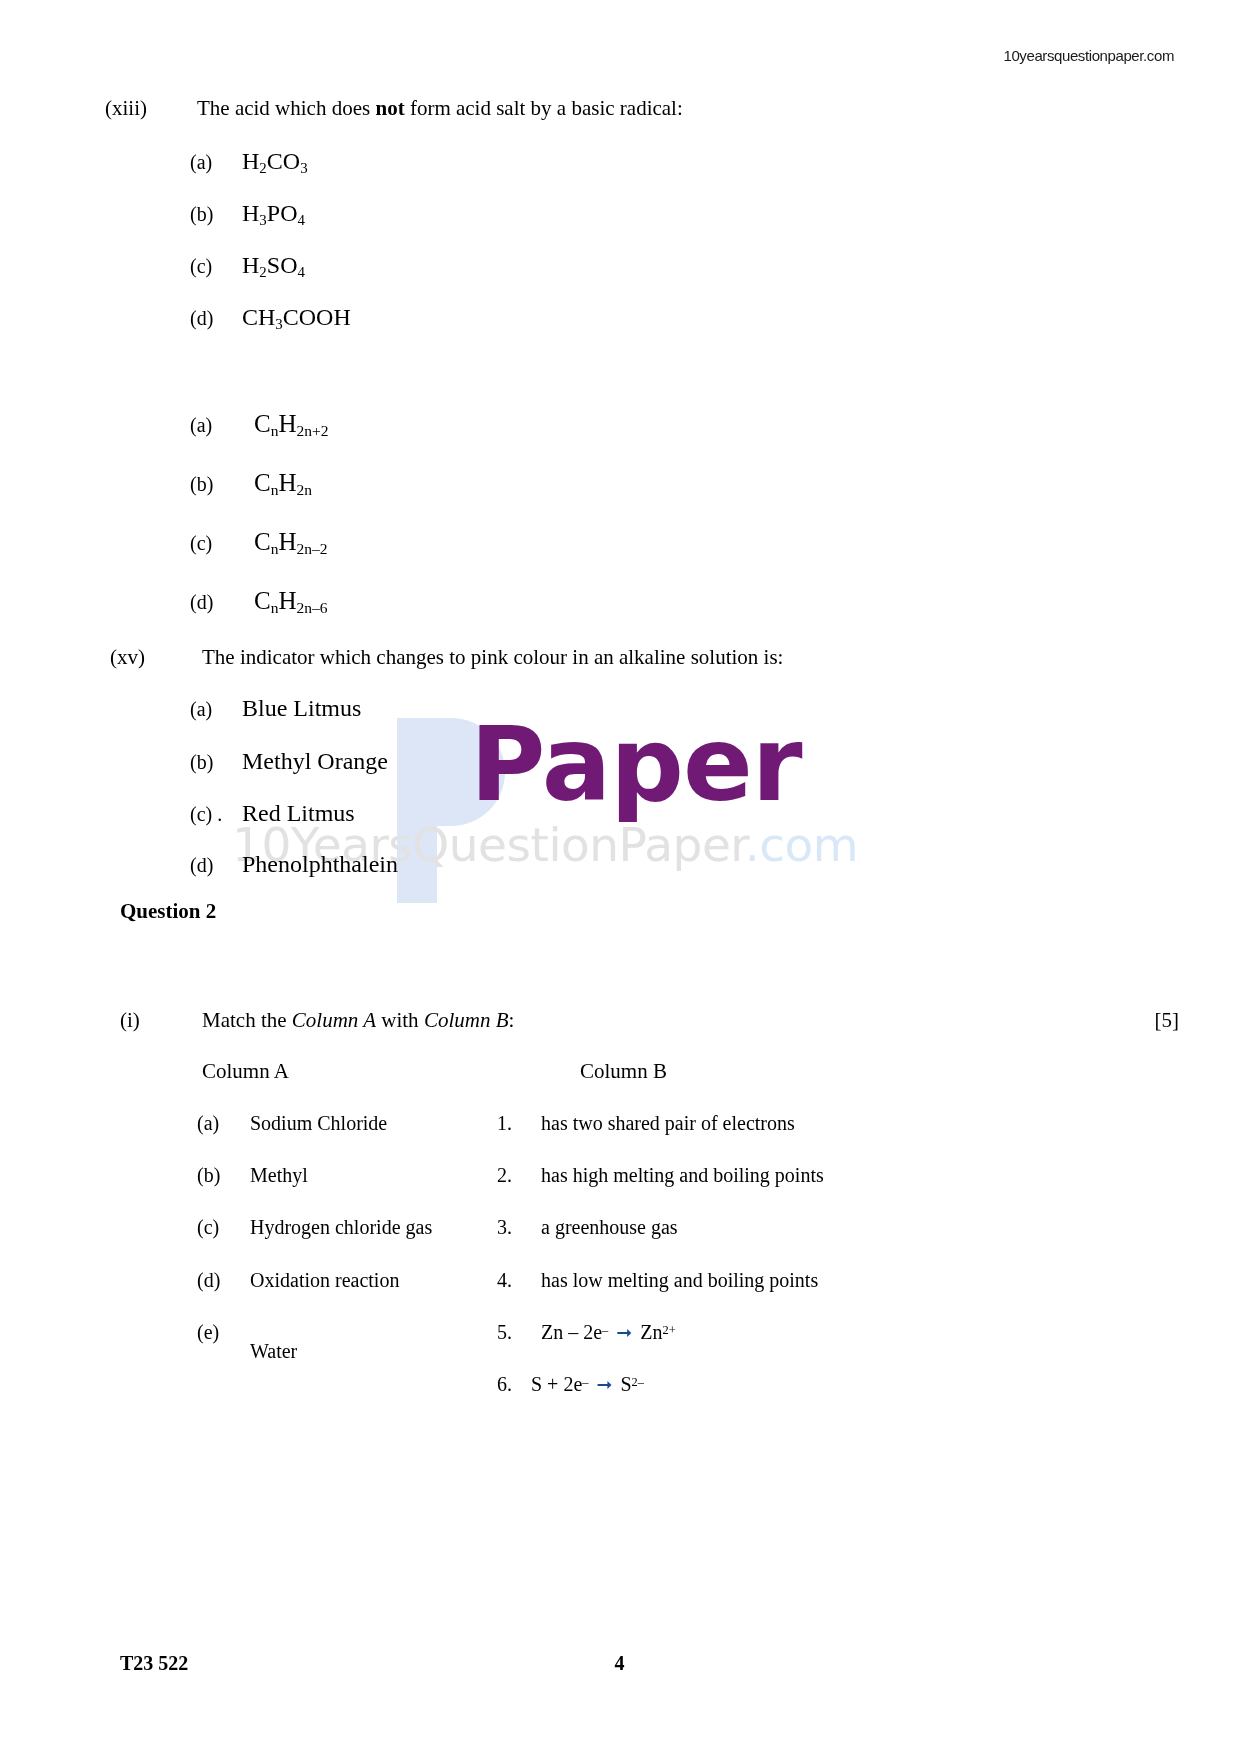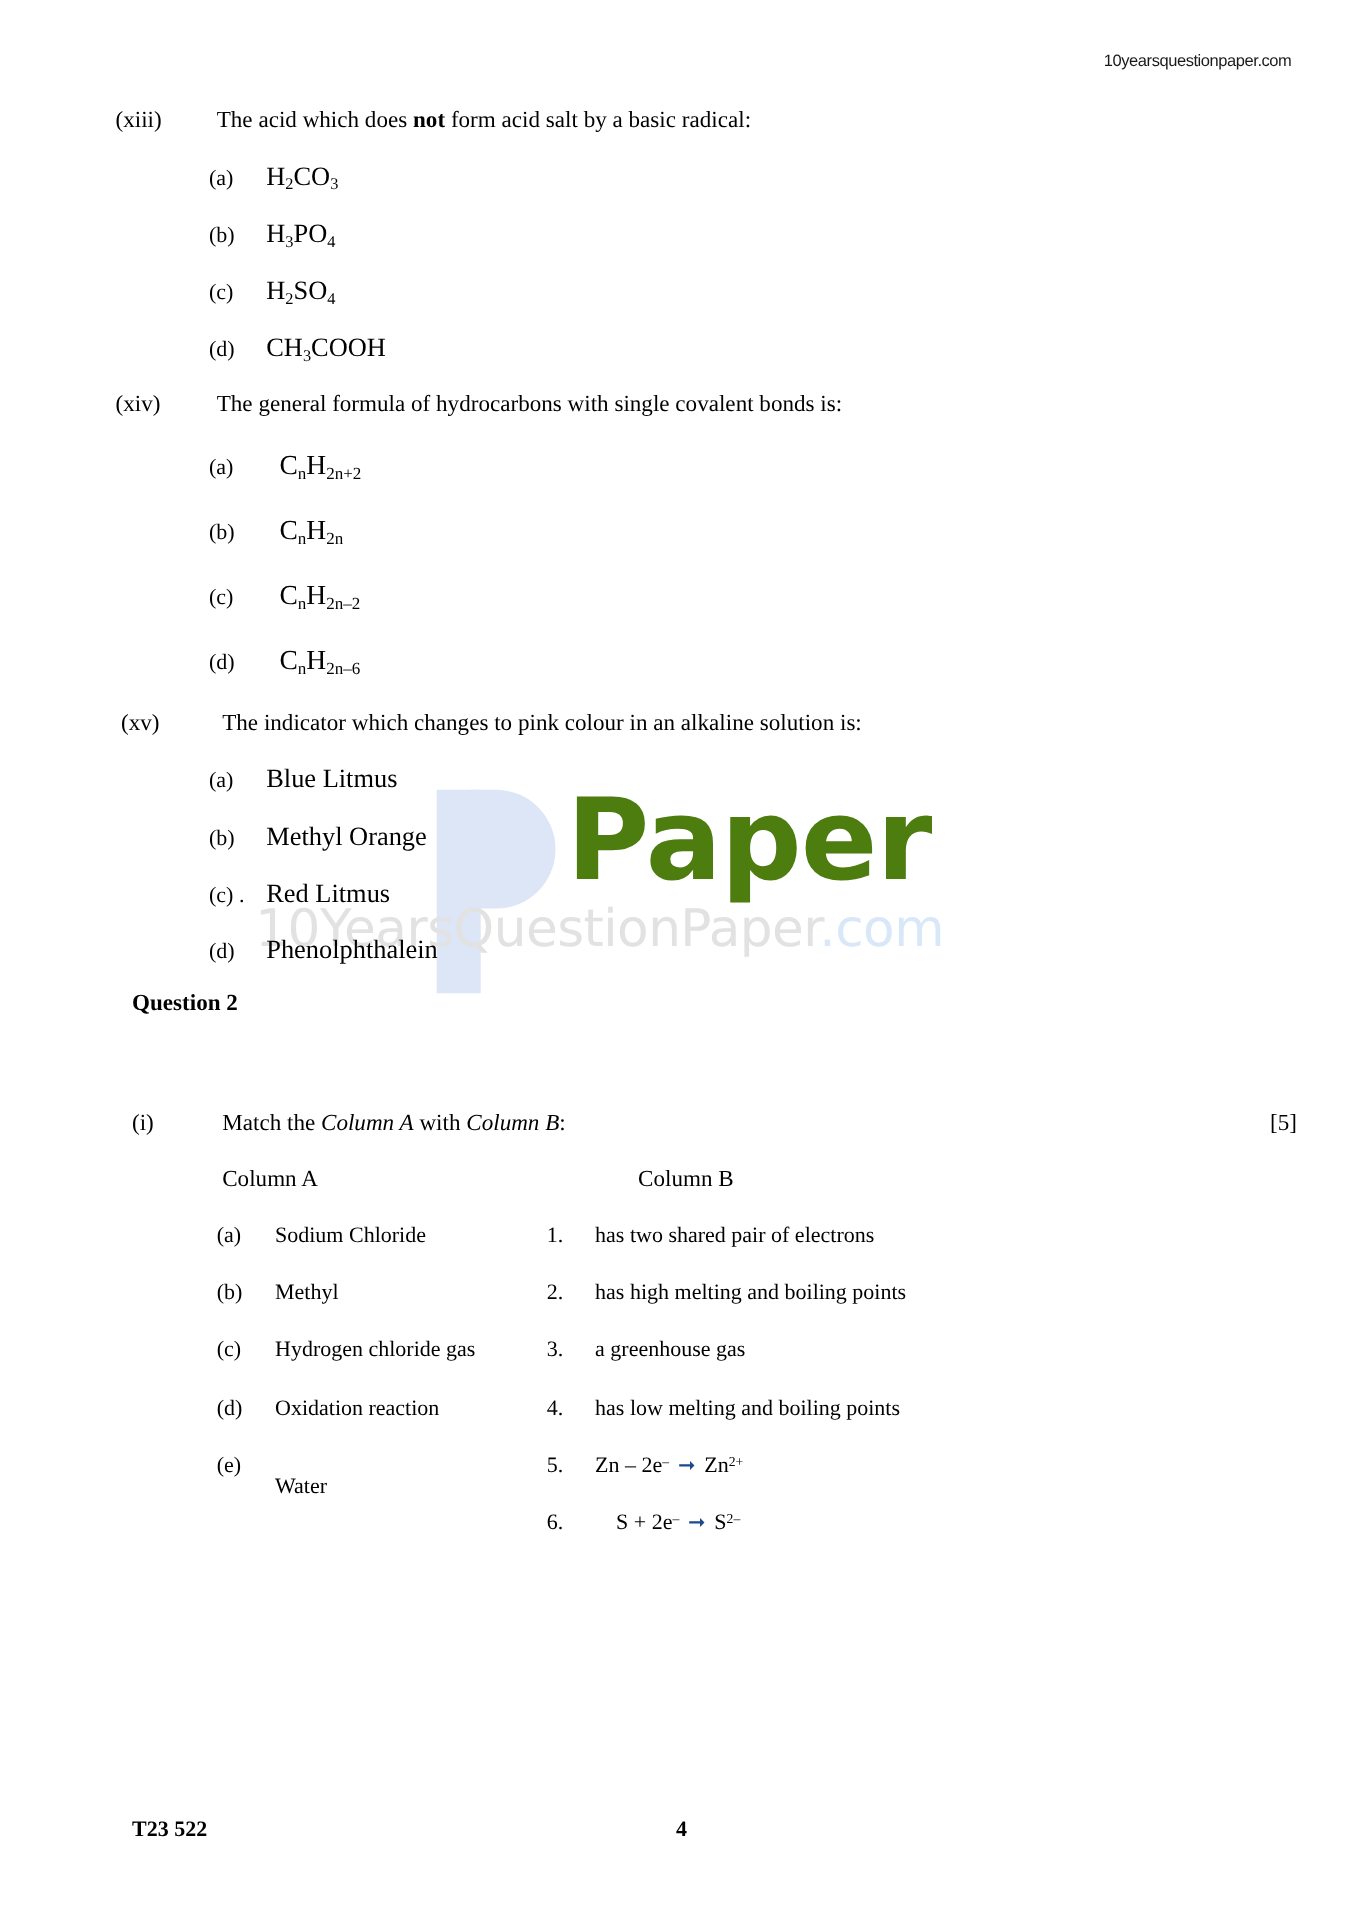--- a/index.html
+++ b/index.html
@@ -70,23 +70,22 @@
     border-radius: 0 54px 54px 0;
   }
   .wm-paper {
     position: absolute;
     left: 470px;
     top: 713px;
     font-family: "DejaVu Sans", sans-serif;
     font-weight: bold;
     font-size: 103px;
     letter-spacing: -1px;
-    color: #4d7c0f;
+    color: #701a75;
     line-height: 1;
-    margin-left: 45px;
   }
   .wm-url {
     position: absolute;
     left: 232px;
     top: 821px;
     font-family: "DejaVu Sans", sans-serif;
     font-size: 47px;
     letter-spacing: -0.5px;
     color: #e2e2e2;
     line-height: 1;
@@ -240,24 +239,20 @@
     </div>
     <div class="row" style="left:190px; top:252px;">
       <span class="opt-letter">(c)</span>
       <span class="opt-text">H<sub>2</sub>SO<sub>4</sub></span>
     </div>
     <div class="row" style="left:190px; top:304px;">
       <span class="opt-letter">(d)</span>
       <span class="opt-text">CH<sub>3</sub>COOH</span>
     </div>
 
-    <div class="row" style="left:105px; top:355px;">
-      <span class="q-num">(xiv)</span>
-      <span class="q-text">The general formula of hydrocarbons with single covalent bonds is:</span>
-    </div>
 
     <div class="row" style="left:190px; top:410px;">
       <span class="opt-letter">(a)</span>
       <span class="opt-text formula">C<sub>n</sub>H<sub>2n+2</sub></span>
     </div>
     <div class="row" style="left:190px; top:469px;">
       <span class="opt-letter">(b)</span>
       <span class="opt-text formula">C<sub>n</sub>H<sub>2n</sub></span>
     </div>
     <div class="row" style="left:190px; top:528px;">
@@ -326,19 +321,19 @@
     <div class="match-num" style="left:497px; top:1216px;">3.</div>
     <div class="match-desc" style="left:541px; top:1216px;">a greenhouse gas</div>
 
     <div class="match-num" style="left:497px; top:1269px;">4.</div>
     <div class="match-desc" style="left:541px; top:1269px;">has low melting and boiling points</div>
 
     <div class="match-num" style="left:497px; top:1321px;">5.</div>
     <div class="match-desc" style="left:541px; top:1321px;">Zn – 2e<sup>–</sup> <span class="arrow">➞</span> Zn<sup>2+</sup></div>
 
     <div class="match-num" style="left:497px; top:1373px;">6.</div>
-    <div class="match-desc" style="left:560px; top:1373px;">S + 2e<sup>–</sup> <span class="arrow">➞</span> S<sup>2–</sup></div>
+    <div class="match-desc" style="left:531px; top:1373px;">S + 2e<sup>–</sup> <span class="arrow">➞</span> S<sup>2–</sup></div>
 
     <div class="footer-code">T23 522</div>
     <div class="footer-page">4</div>
 
   </div>
 </div>
 
 </body></html>

